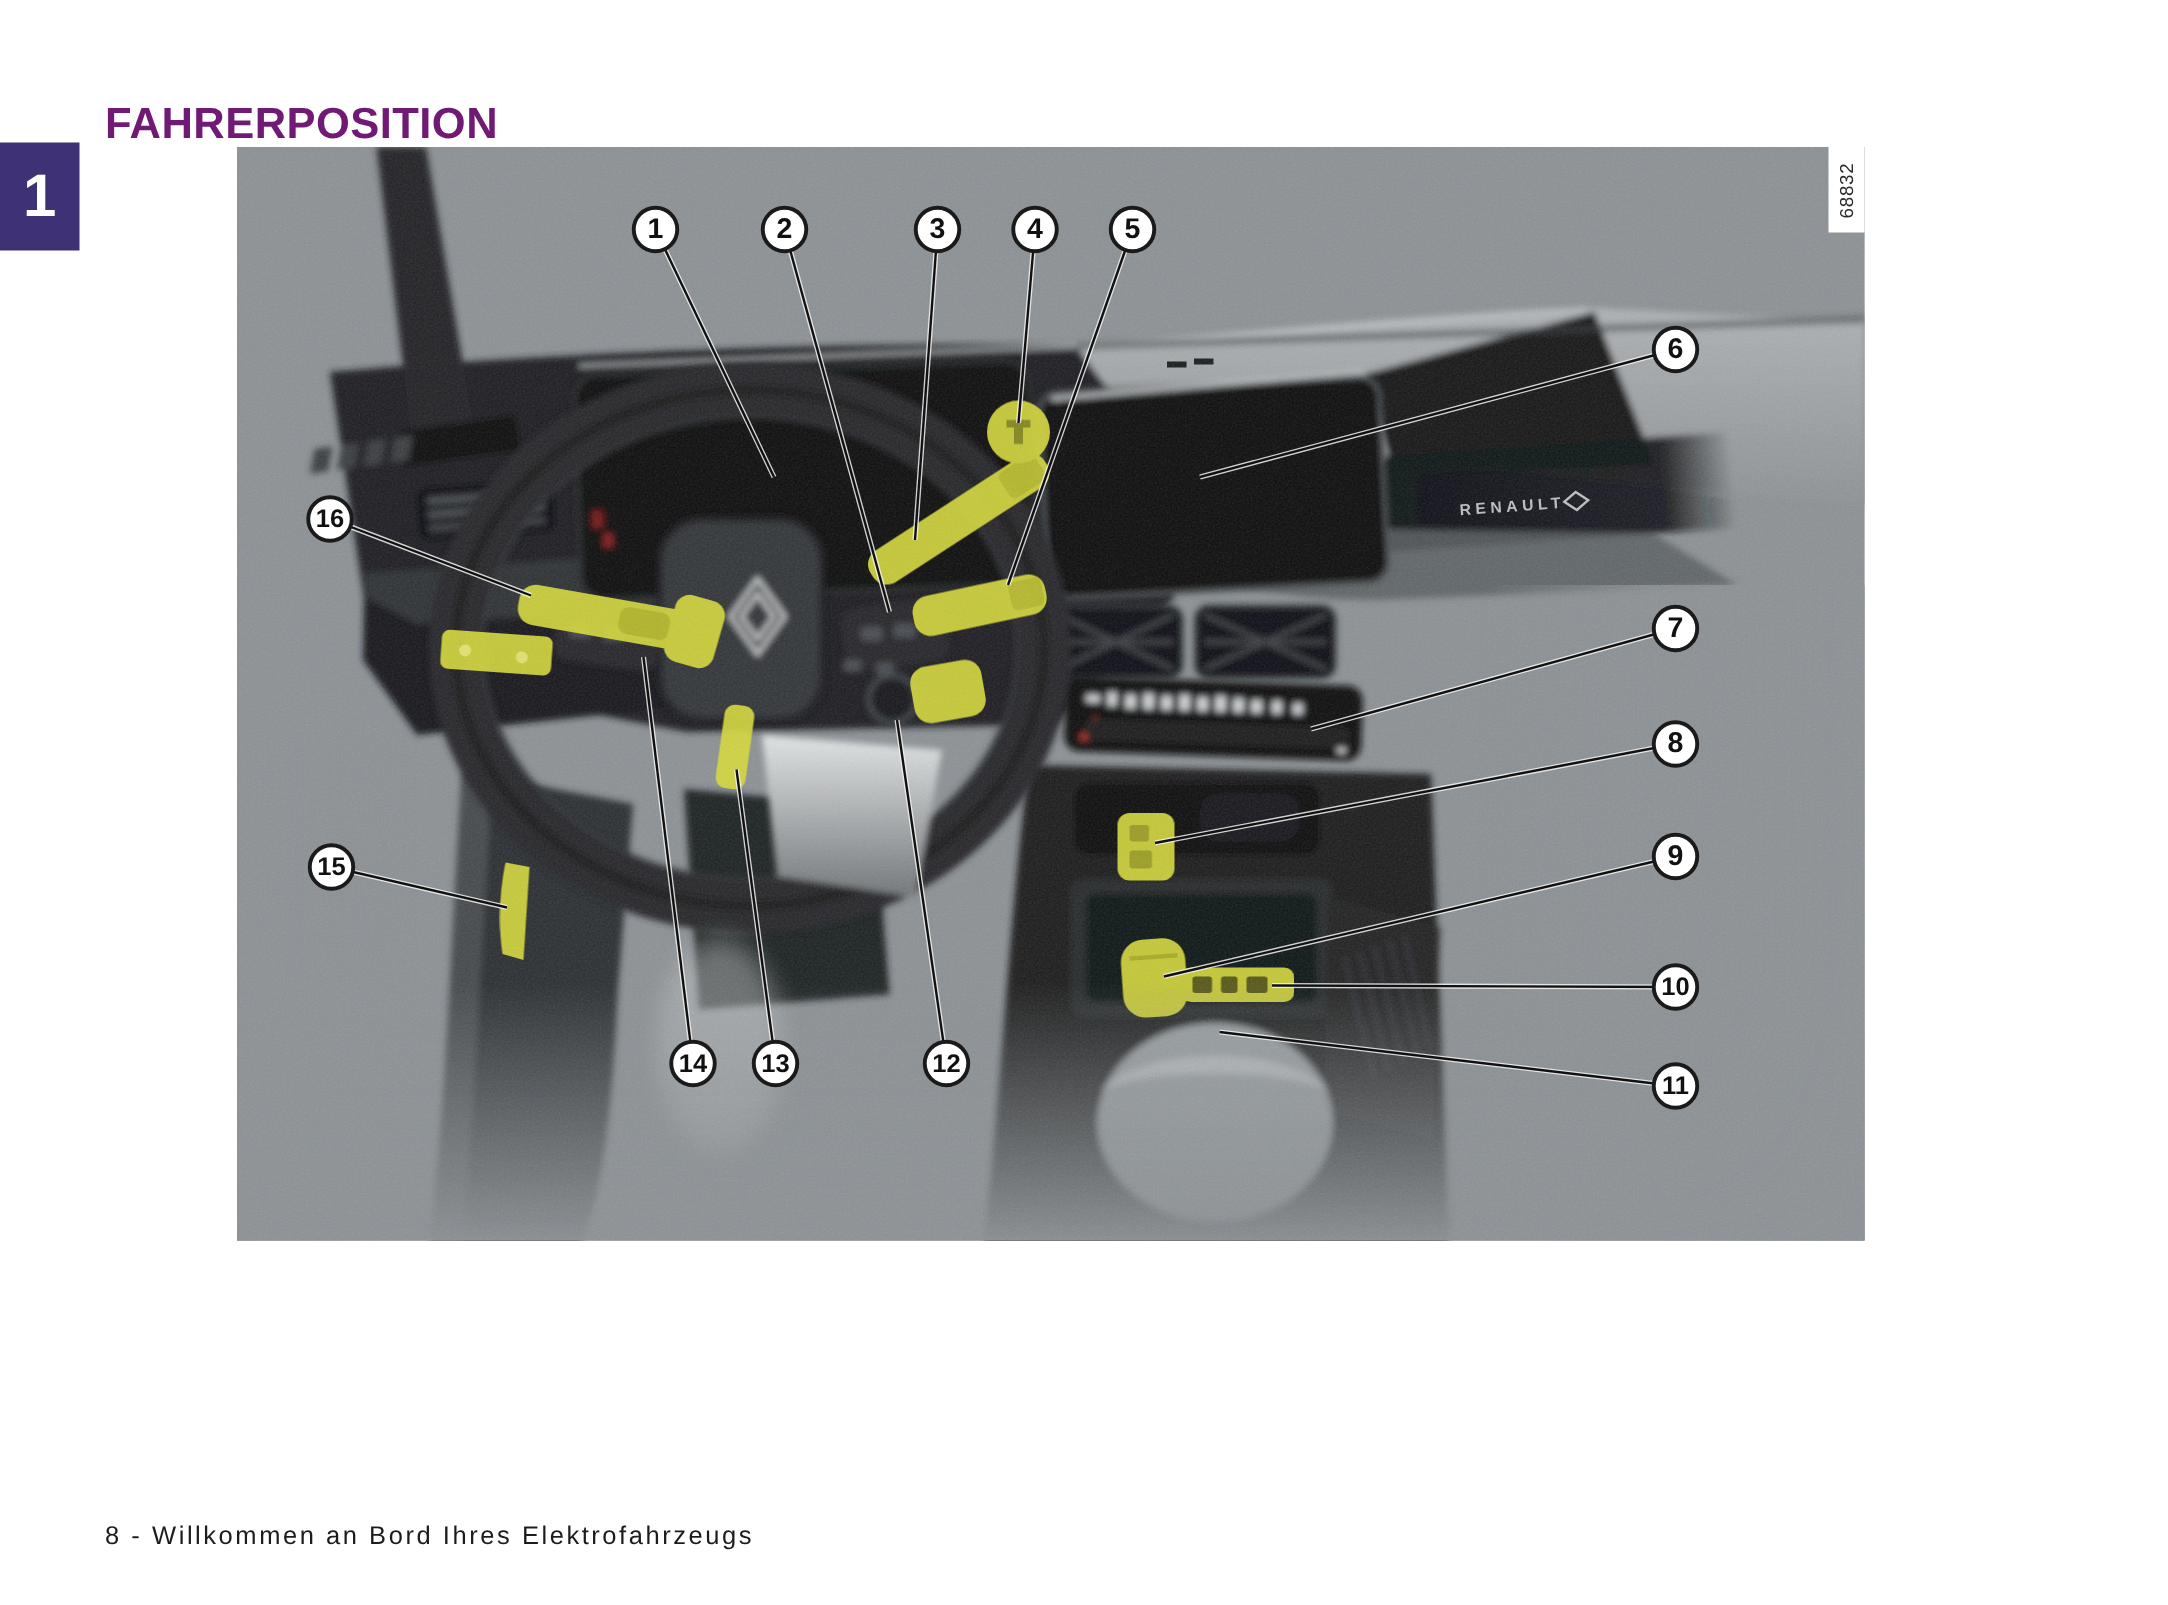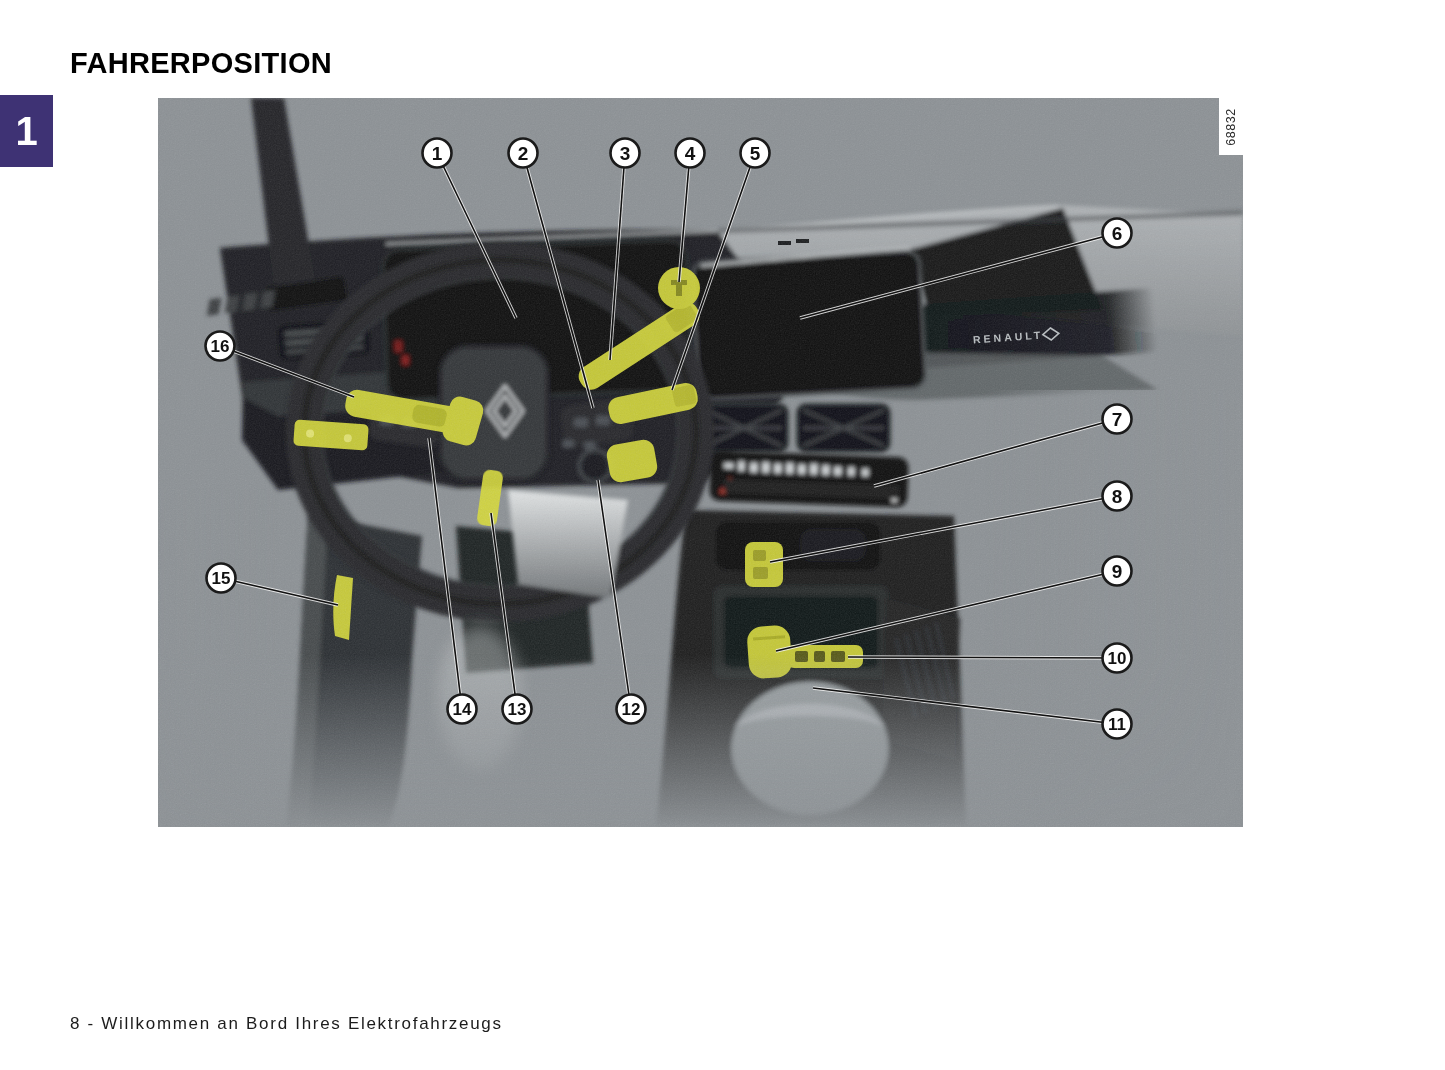--- a/index.html
+++ b/index.html
@@ -8,22 +8,22 @@
     --photo-bg:#8c9195;
     --page-bg:#ffffff;
   }
   html,body{margin:0;padding:0;}
   body{
     width:1445px;height:1070px;position:relative;overflow:hidden;
     background:var(--page-bg);
     font-family:"Liberation Sans", sans-serif;
   }
   .page-title{
-    position:absolute;left:70px;top:28px;
-    font-size:29px;font-weight:700;letter-spacing:.3px;color:#000000;
+    position:absolute;left:70px;top:48px;
+    font-size:29px;font-weight:700;letter-spacing:.3px;color:#701a75;
   }
   .chapter-tab{
     position:absolute;left:0;top:95px;width:53px;height:72px;
     background:var(--tab-color);color:#ffffff;
     display:flex;align-items:center;justify-content:center;
     font-size:40px;font-weight:700;
   }
   .figure-wrap{
     position:absolute;left:158px;top:98px;width:1085px;height:729px;
     background:var(--photo-bg);

